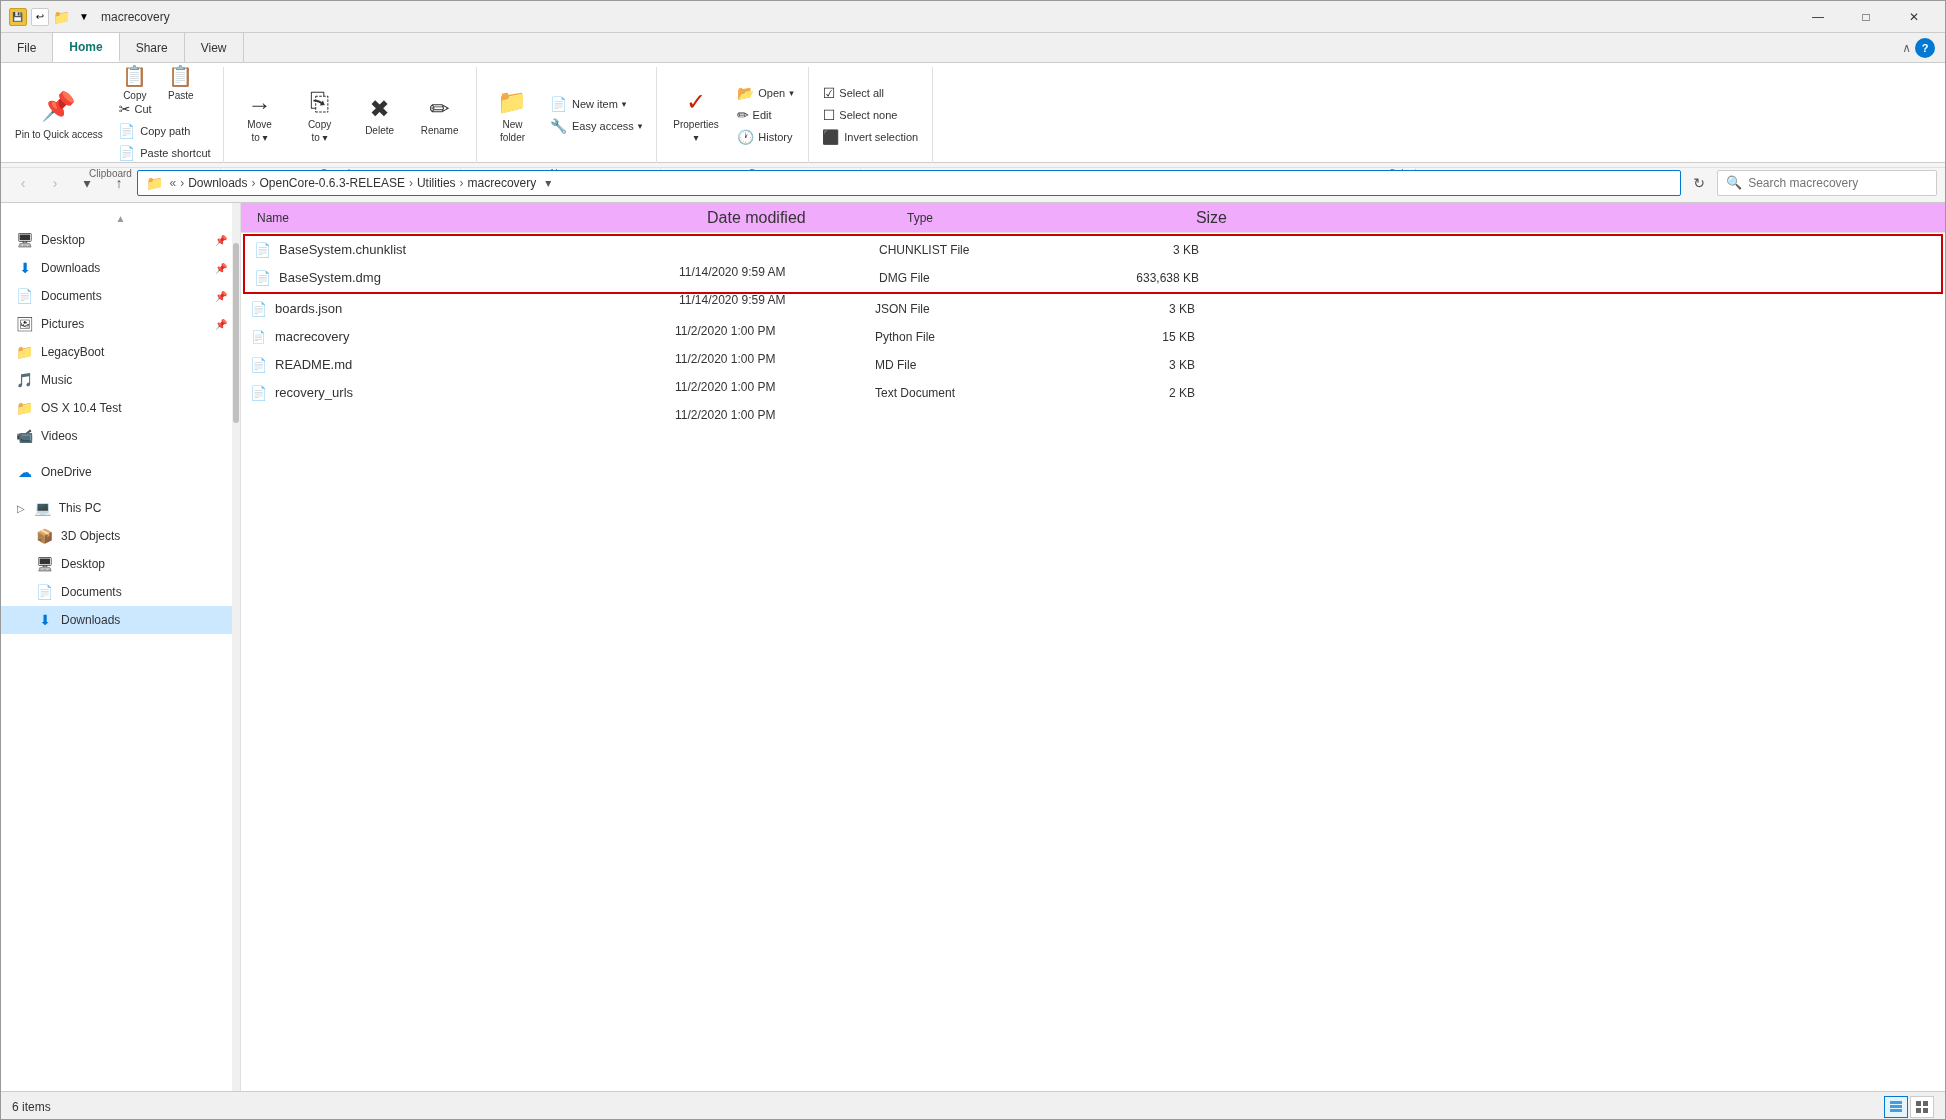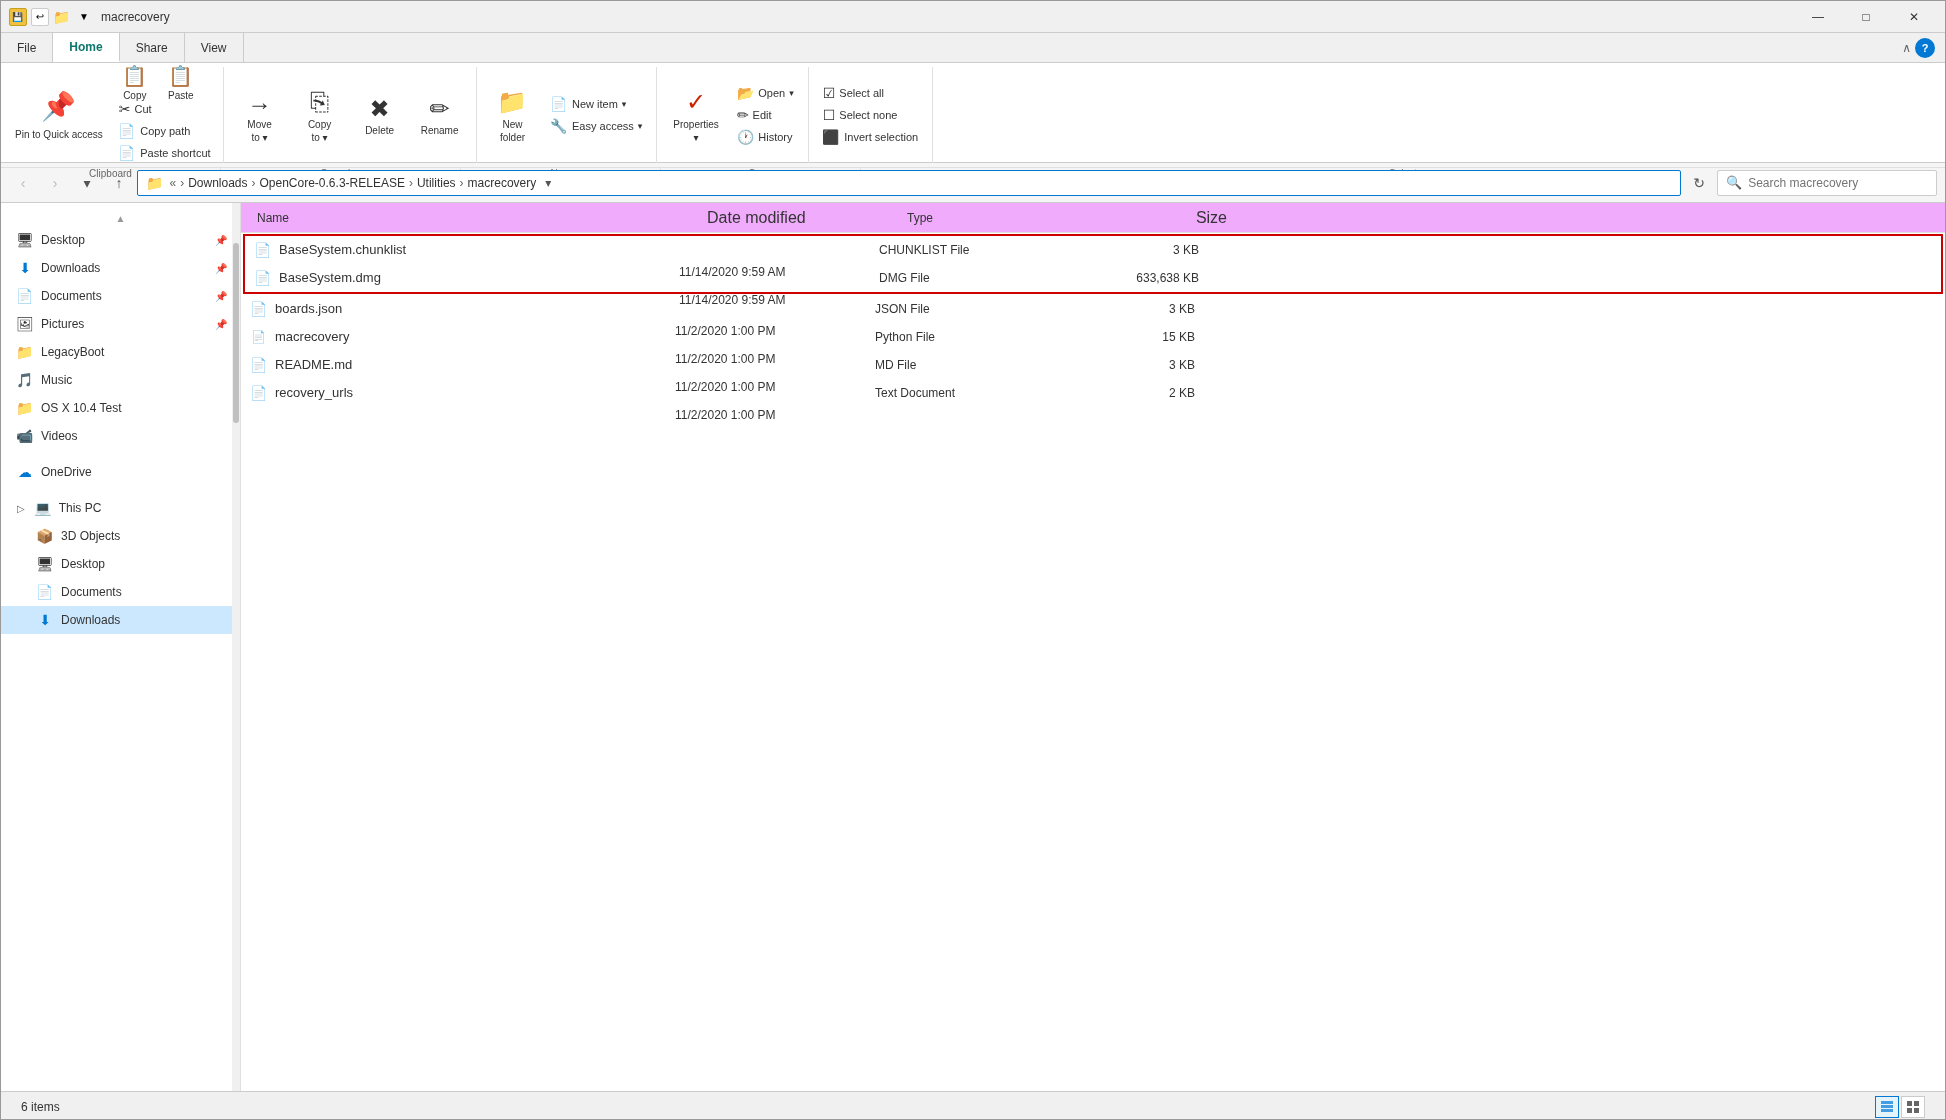--- a/index.html
+++ b/index.html
@@ -275,21 +275,21 @@
     .file-type { width: 200px; font-size: 12px; color: #333; }
     .file-size { width: 120px; font-size: 12px; color: #333; text-align: right; }
 
     
     .status-bar {
       display: flex;
       align-items: center;
       background: #f0f0f0;
       border-top: 1px solid #ccc;
       height: 30px;
-      padding: 0 20px;
+      padding: 0 11px;
       justify-content: space-between;
     }
     .status-text { font-size: 12px; color: #333; }
     .view-btns { display: flex; gap: 2px; }
     .view-btn {
       width: 24px;
       height: 22px;
       display: flex;
       align-items: center;
       justify-content: center;

